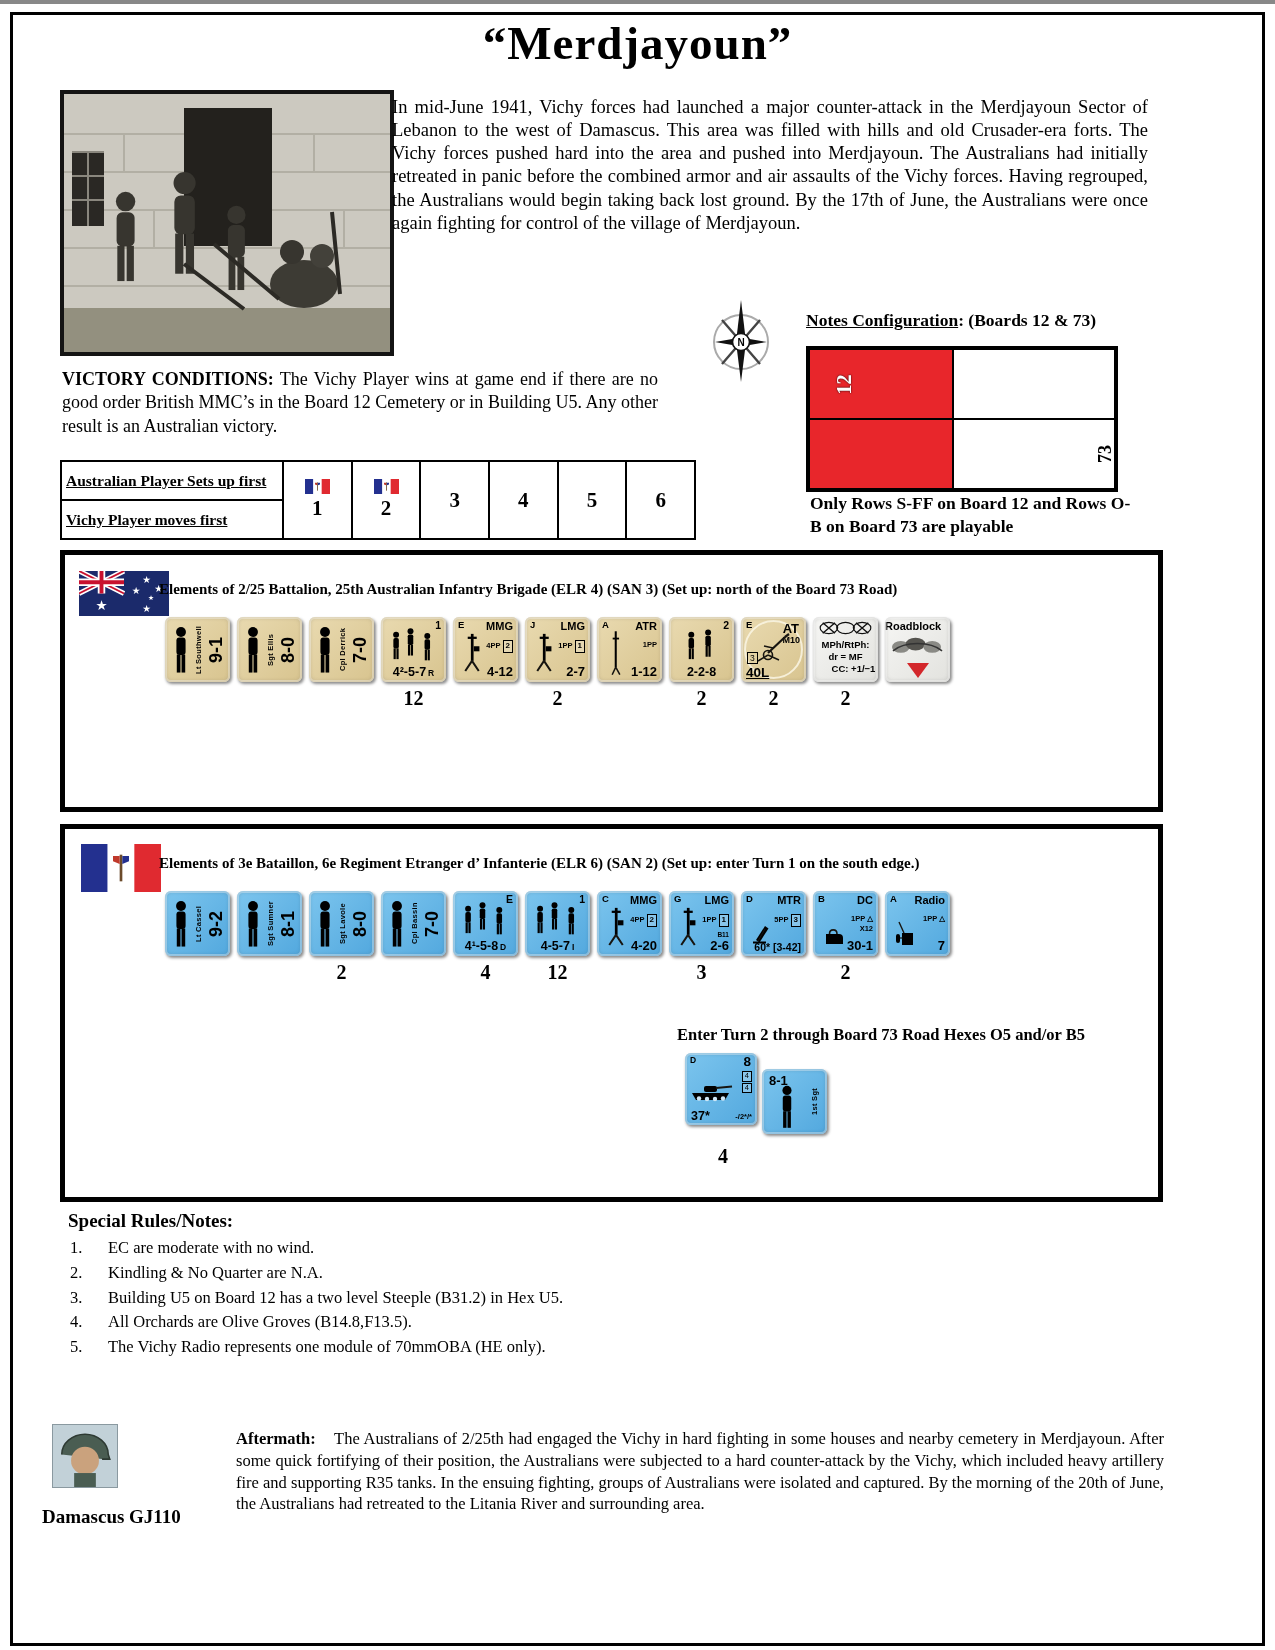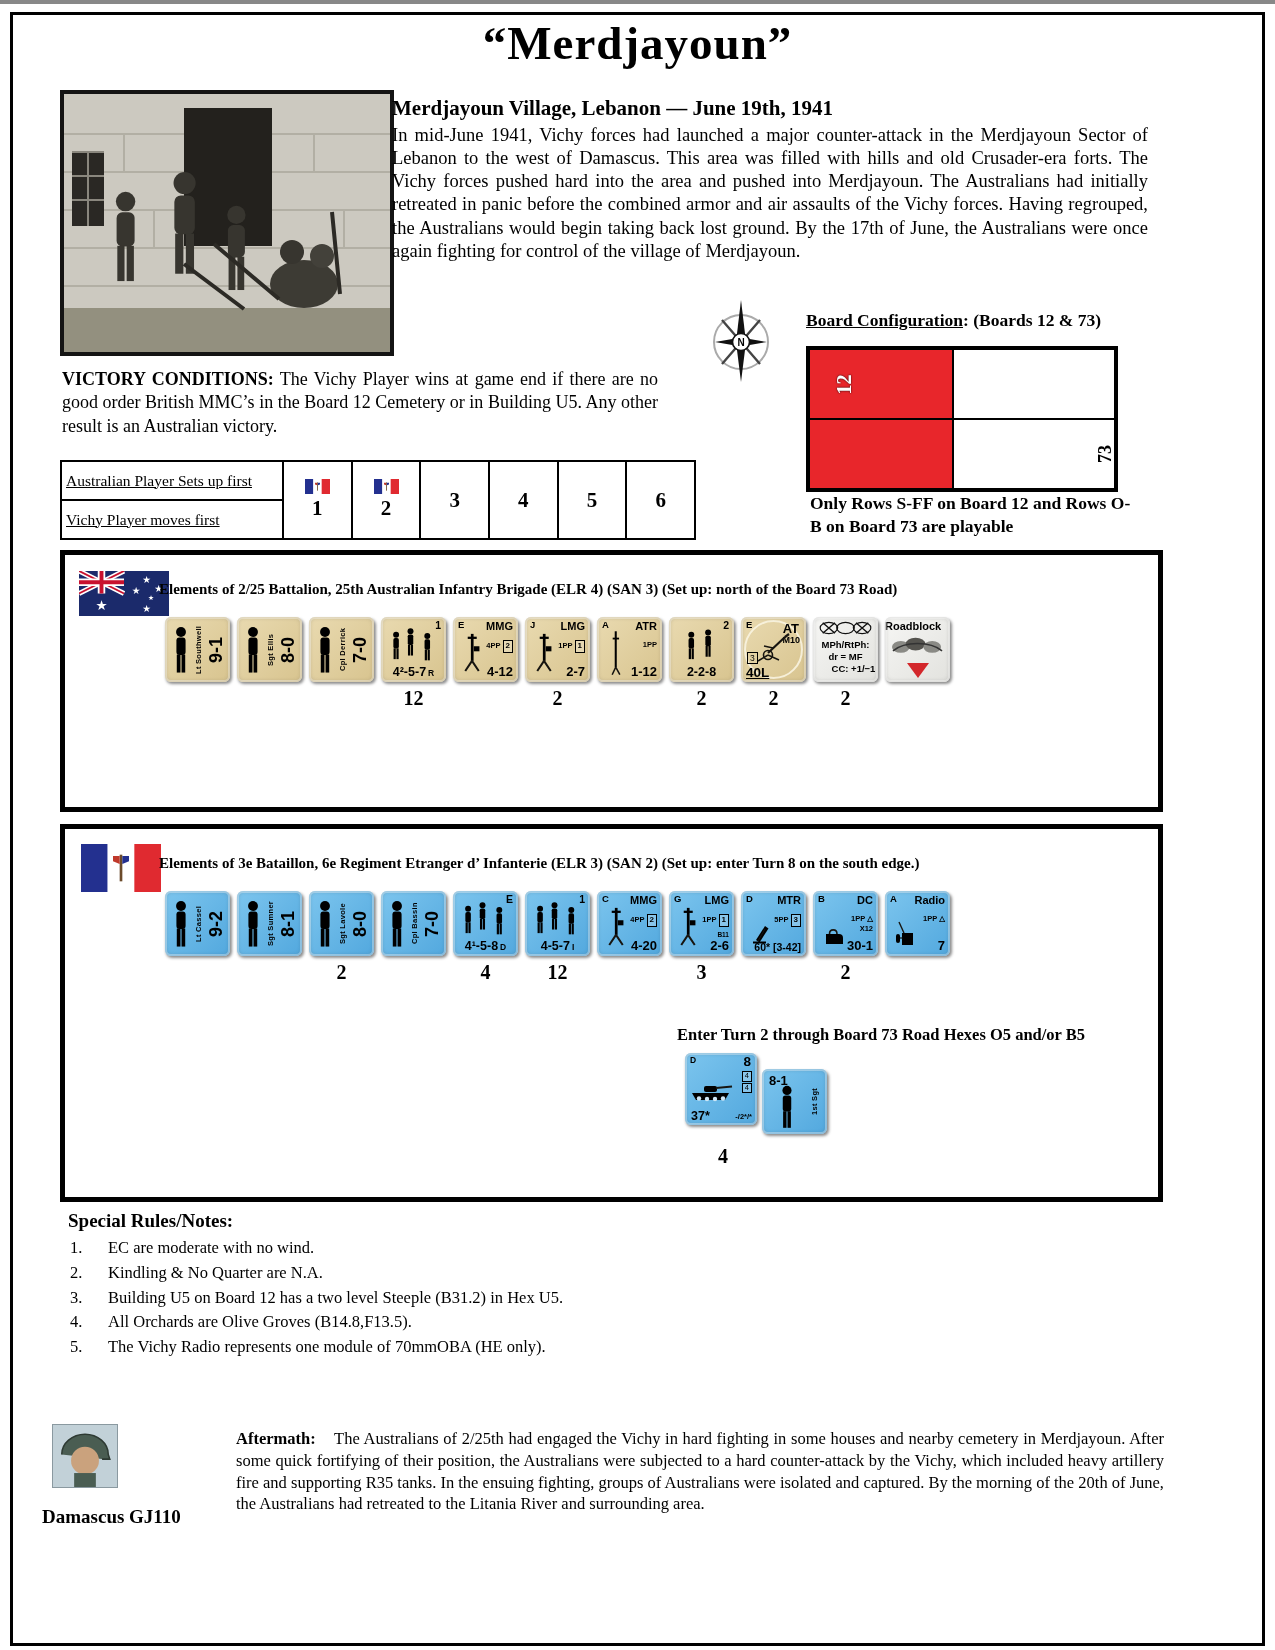--- a/index.html
+++ b/index.html
@@ -31,21 +31,21 @@
   .board .cell{position:relative;border:1.5px solid #000;display:flex;align-items:center;}
   .red{background:#e8262b;}
   .rot{transform:rotate(-90deg);font-weight:bold;font-size:20px;}
   .b12{color:#fff;text-shadow:0 0 2px #000;margin-left:24px;}
   .b73{position:absolute;right:0px;top:50%;transform:translateY(-50%) rotate(-90deg);
        font-weight:bold;font-size:18px;}
   .bc-note{position:absolute;left:810px;top:488px;width:330px;font-size:17.5px;font-weight:bold;line-height:1.3;}
 
   .tt{position:absolute;left:60px;top:456px;width:632px;height:76px;border:2px solid #000;display:flex;}
   .tt-left{width:220px;flex:none;border-right:2px solid #000;display:flex;flex-direction:column;}
-  .tt-row{flex:1;display:flex;align-items:center;padding-left:4px;font-size:15.5px;font-weight:normal;
+  .tt-row{flex:1;display:flex;align-items:center;padding-left:4px;font-size:15.5px;font-weight:bold;
           text-decoration:underline;}
   .tt-row:first-child{border-bottom:2px solid #000;}
   .tt-cell{flex:1;display:flex;flex-direction:column;align-items:center;justify-content:center;gap:1px;}
   .tt-cell + .tt-cell{border-left:2px solid #000;}
   .tt-num{font-size:21px;font-weight:bold;}
   .tt-flag{width:25px;height:15px;margin-bottom:1px;}
 
   .ob{position:absolute;left:60px;width:1093px;border:5px solid #000;background:#fff;}
   #ob-aus{top:546px;height:252px;}
   #ob-fr{top:820px;height:368px;}
@@ -241,40 +241,39 @@
         <use href="#fig" x="0" y="0" width="12" height="26" transform="translate(152,110) scale(3.4)"></use>
       </g>
       <ellipse cx="240" cy="190" rx="34" ry="24" fill="#3d3b34"></ellipse>
       <circle cx="228" cy="158" r="12" fill="#37352f"></circle>
       <circle cx="258" cy="162" r="12" fill="#43413a"></circle>
       <path d="M150 150 L215 205 M268 118 L276 200 M120 170 L180 215" stroke="#2c2a25" stroke-width="4"></path>
     </svg>
   </div>
 
   <div class="intro">
-    <div class="intro-h">Merdjayoun Village, Lebanon — June 19th, 1941</div>
     <div class="intro-b">In mid-June 1941, Vichy forces had launched a major counter-attack in the Merdjayoun Sector of Lebanon to the west of Damascus. This area was filled with hills and old Crusader-era forts. The Vichy forces pushed  hard into the area and pushed into Merdjayoun. The Australians had initially retreated in panic before the combined armor and air assaults of the Vichy forces. Having regrouped, the Australians would begin taking back lost ground. By the 17th of June, the Australians were once again fighting for control of the village of Merdjayoun.</div>
   </div>
 
   <div class="victory">
     <b>VICTORY CONDITIONS:</b>
     <span>The Vichy Player wins at game end if there are no good order British MMC’s in the Board 12 Cemetery or in Building U5. Any other result is an Australian victory.</span>
   </div>
 
   <svg class="compass" viewBox="0 0 82 86">
     <circle cx="41" cy="44" r="27" fill="none" stroke="#aaa" stroke-width="2"></circle>
     <path d="M22 22 L60 66 M60 22 L22 66" stroke="#444" stroke-width="2.4"></path>
     <polygon points="41,2 46,44 41,84 36,44" fill="#111"></polygon>
     <polygon points="15,44 41,39.5 67,44 41,48.5" fill="#111"></polygon>
     <circle cx="41" cy="44" r="8.5" fill="#fff" stroke="#111" stroke-width="1.6"></circle>
     <text x="41" y="48" font-size="10" font-weight="bold" text-anchor="middle" font-family="Liberation Sans, sans-serif">N</text>
   </svg>
 
   <div class="bc-label">
-    <span class="u">Board Configuration</span><span>: (Boards 12 &amp; 73)</span>
+    <span class="u">Notes Configuration</span><span>: (Boards 12 &amp; 73)</span>
   </div>
   <div class="board">
     <div class="cell red">
       <span class="rot b12">12</span>
     </div>
     <div class="cell"></div>
     <div class="cell red"></div>
     <div class="cell">
       <span class="b73">73</span>
     </div>
@@ -455,21 +454,21 @@
         <div class="qty"></div>
       </div>
 
     </div>
   </div>
 
   <div class="ob" id="ob-fr">
     <svg class="ob-flag" width="84" height="48" viewBox="0 0 30 18">
         <use href="#vichyflag"></use>
       </svg>
-    <div class="ob-header">Elements of 3e Bataillon, 6e Regiment Etranger d’ Infanterie (ELR 3) (SAN 2) (Set up: enter Turn 8 on the south edge.)</div>
+    <div class="ob-header">Elements of 3e Bataillon, 6e Regiment Etranger d’ Infanterie (ELR 6) (SAN 2) (Set up: enter Turn 1 on the south edge.)</div>
 
     <div class="crow">
 
       <div class="cslot">
         <div class="counter blue">
           <svg class="fig-l" viewBox="0 0 12 26">
               <use href="#fig"></use>
             </svg>
           <span class="vname">Lt Cassel</span>
           <span class="vrating">9-2</span>

